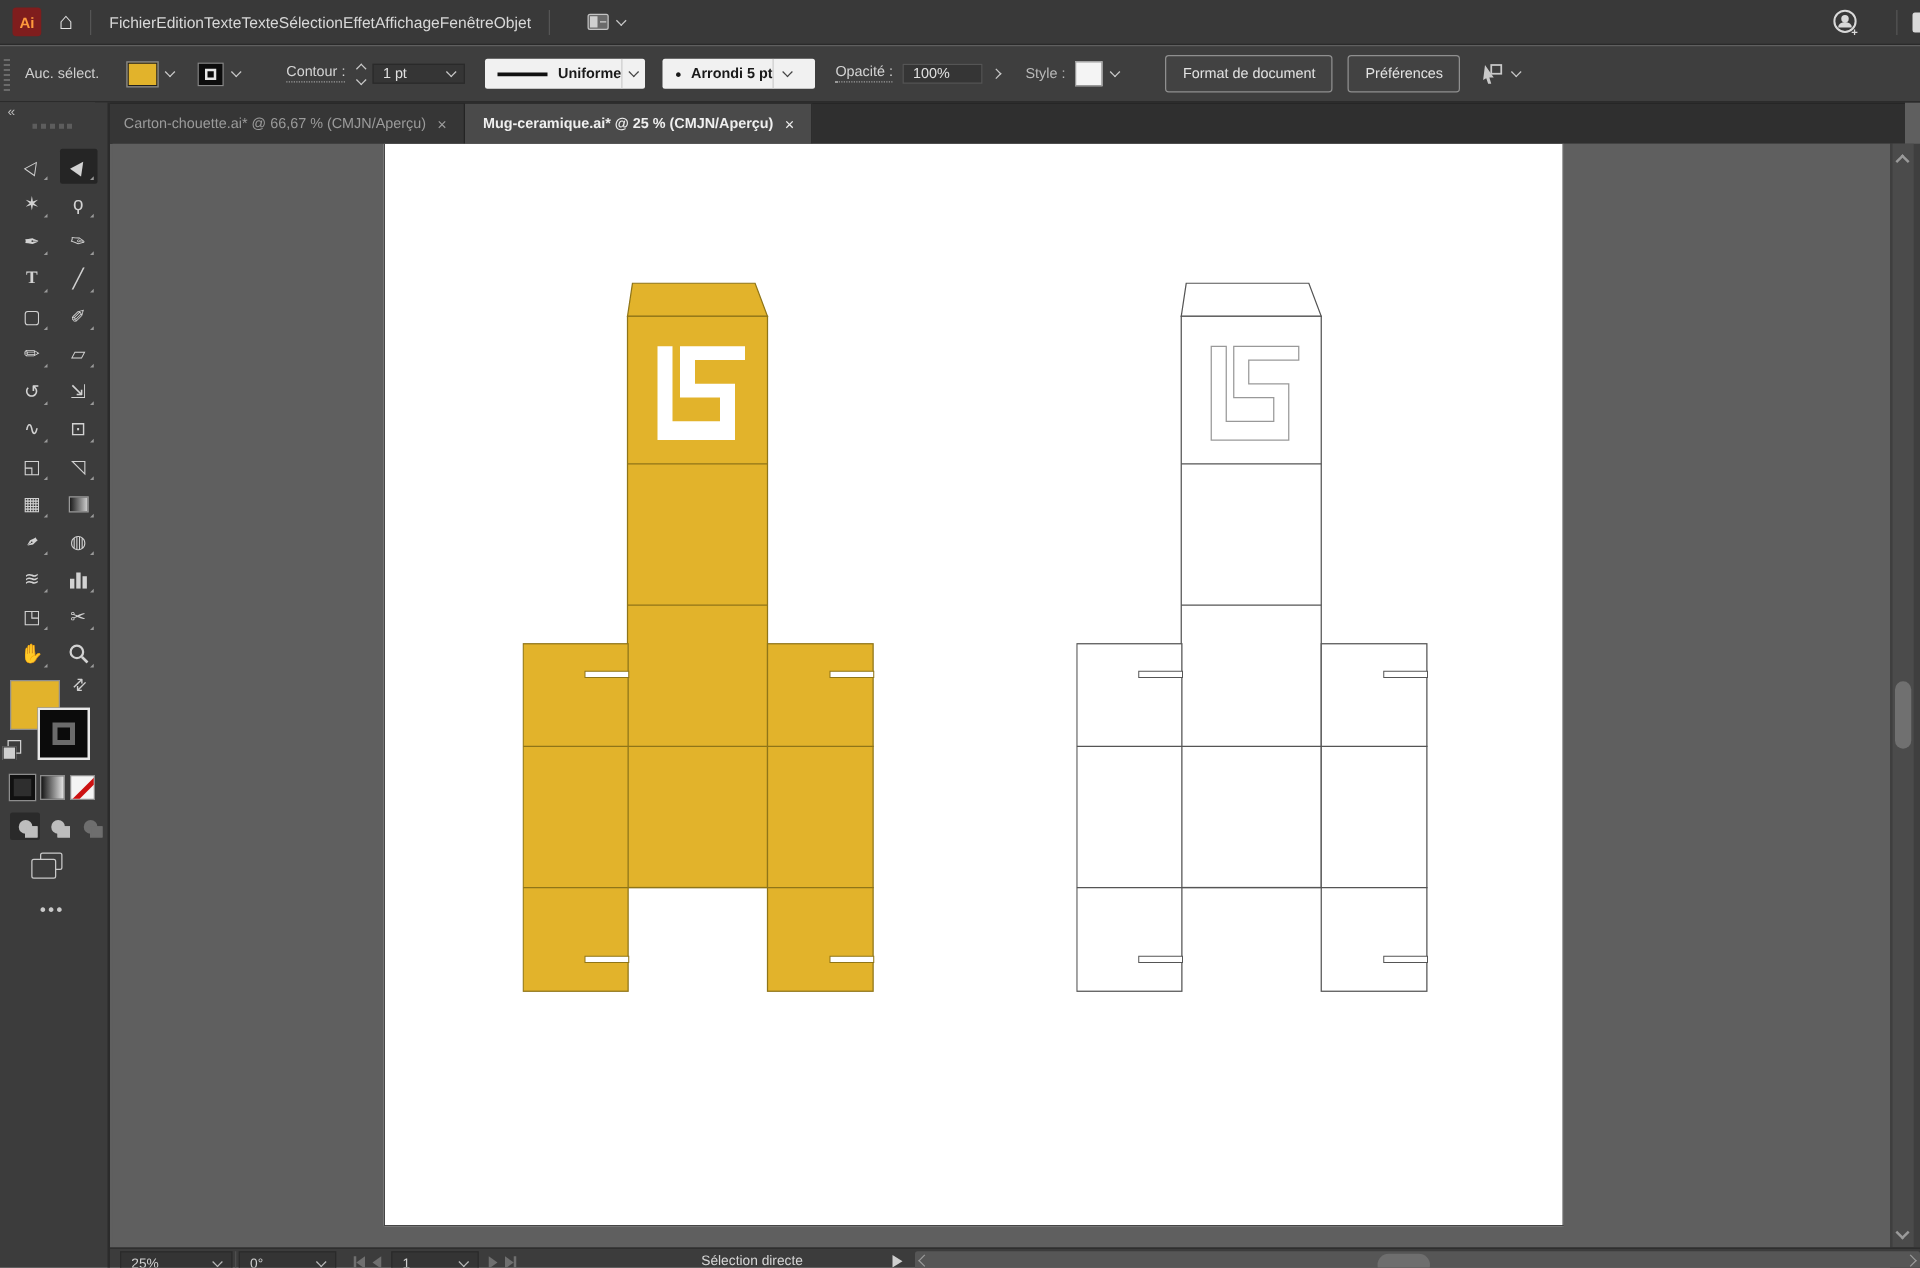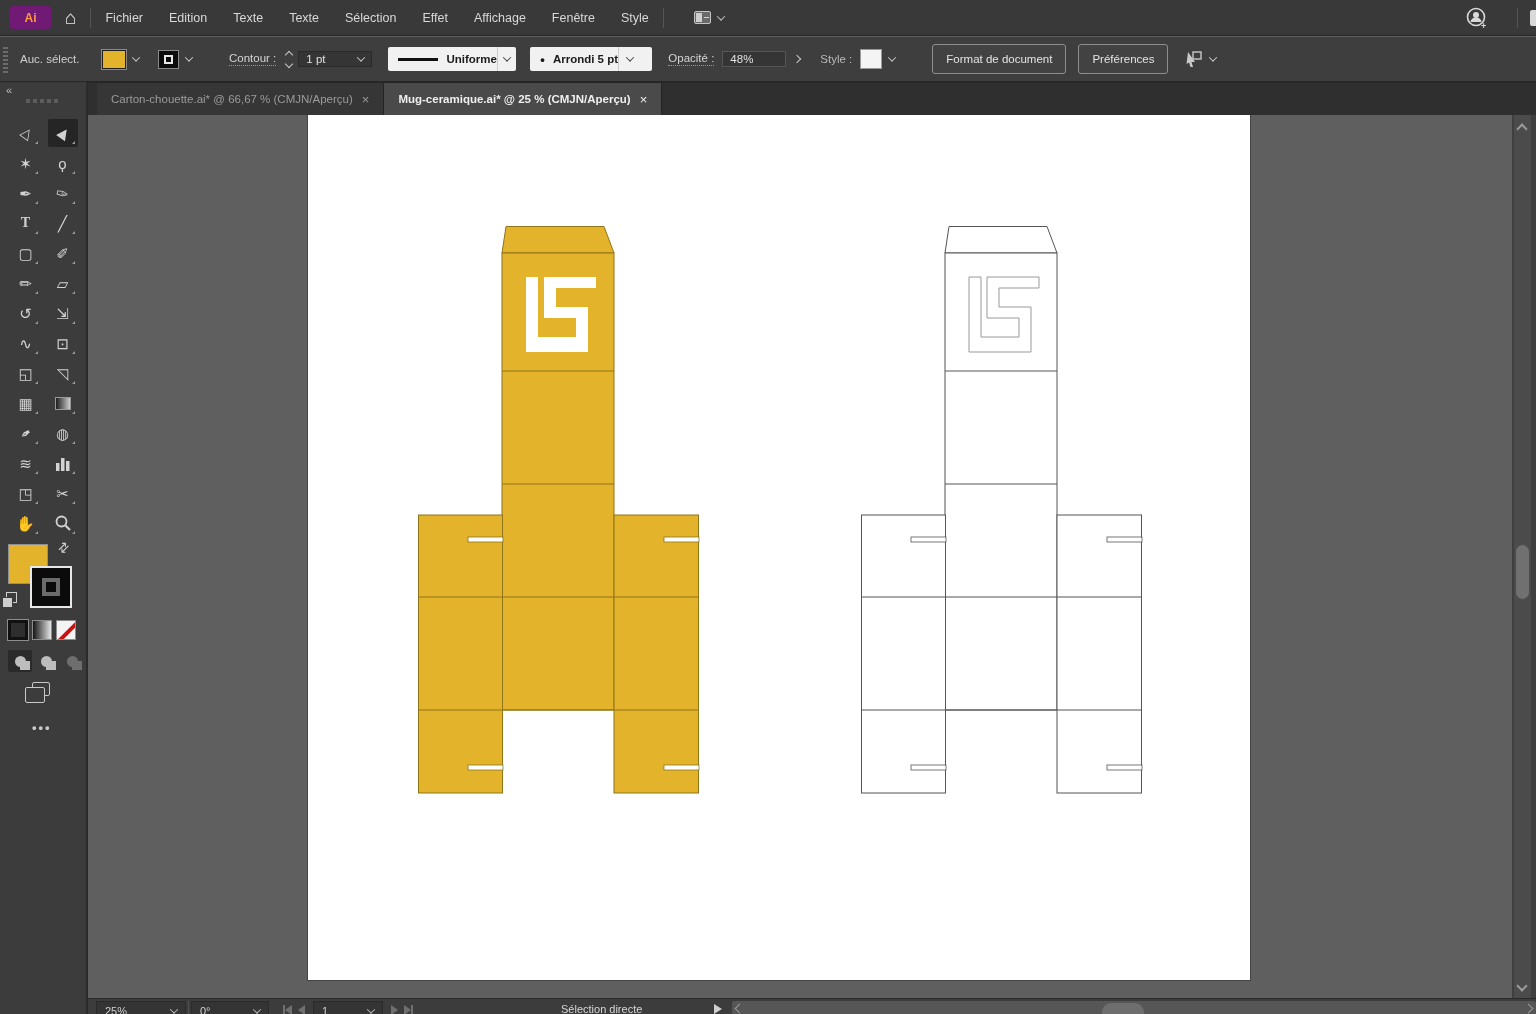--- a/index.html
+++ b/index.html
@@ -2,25 +2,25 @@
 <html><head>
 <meta charset="utf-8">
 <style>
   * { margin:0; padding:0; box-sizing:border-box; }
   html,body { width:1536px; height:1014px; overflow:hidden; background:#5f5f5f;
     font-family:"Liberation Sans", sans-serif; -webkit-font-smoothing:antialiased; }
 
   
   .menubar { position:absolute; left:0; top:0; width:1536px; height:36px;
     background:#393939; border-bottom:1px solid #2a2a2a; display:flex; align-items:center; color:#d8d8d8; }
-  .ai-logo { width:41px; height:23px; margin-left:10px; background:#701a75; color:#ff9a3d;
+  .ai-logo { width:23px; height:23px; margin-left:10px; background:#7f1d1d; color:#ff9a3d;
     font-weight:bold; font-size:12px; display:flex; align-items:center; justify-content:center; border-radius:3px; }
   .home-ic { font-size:19px; color:#e4e4e4; margin-left:14px; }
   .mb-sep { width:1px; height:20px; background:#555; margin:0 14px; }
-  .menu-items { display:flex; gap:26px; font-size:12.5px; }
+  .menu-items { display:flex; font-size:12.5px; }
   .menu-items span { cursor:default; }
   .ws-btn { display:flex; align-items:center; gap:7px; margin-left:16px; }
   .ws-ic { width:17px; height:13px; border:1px solid #c4c4c4; border-radius:2px; position:relative; background:#6a6a6a; }
   .ws-ic::before { content:""; position:absolute; left:1px; top:1px; bottom:1px; width:6px; background:#cfcfcf; }
   .ws-ic::after { content:""; position:absolute; right:1px; top:5px; left:9px; height:1px; background:#cfcfcf; }
   .chev { width:6px; height:6px; border-right:1.6px solid #c9c9c9; border-bottom:1.6px solid #c9c9c9;
     display:inline-block; transform:rotate(45deg) translate(-1px,-1px); }
   .spacer { flex:1; }
   .user-ic { margin-right:28px; }
   .mb-sep2 { width:1px; height:20px; background:#555; margin-right:12px; }
@@ -53,21 +53,21 @@
   .lineSw { width:46px; height:3px; background:#111; margin:0 8px 0 10px; }
   .bullet { font-size:13px; margin:0 8px 0 10px; }
   .arrowR { width:6px; height:6px; border-right:1.6px solid #c9c9c9; border-top:1.6px solid #c9c9c9;
     display:inline-block; transform:rotate(45deg); }
   .style-sw { width:22px; height:20px; background:#f4f4f4; border:1px solid #999; }
   .cbtn { border:1px solid #8f8f8f; border-radius:3px; background:#424242; color:#e3e3e3;
     height:30px; padding:0 13px; display:flex; align-items:center; font-size:11.5px; }
   .iso-grp { display:flex; align-items:center; gap:6px; margin-left:16px; }
 
   
-  .tabbar { position:absolute; left:88px; top:82px; width:1448px; height:33px;
+  .tabbar { position:absolute; left:76px; top:82px; width:1448px; height:33px;
     background:#2f2f2f; border-top:1px solid #252525; display:flex; align-items:stretch; font-size:11.5px; }
   .tab { display:flex; align-items:center; gap:9px; padding:0 14px; border-right:1px solid #242424; }
   .tab.inactive { background:#363636; color:#9b9b9b; margin-left:9px; }
   .tab.active { background:#4a4a4a; color:#efefef; font-weight:bold; }
   .tab .x { font-size:13px; font-weight:normal; }
 
   
   .toolpanel { position:absolute; left:0; top:82px; width:88px; height:932px;
     background:#3c3c3c; border-right:2px solid #2b2b2b; color:#cfcfcf; }
   .tp-collapse { position:absolute; left:6px; top:2px; font-size:11px; color:#bdbdbd; }
@@ -163,21 +163,21 @@
   <div class="mb-sep" data-name="divider"></div>
   <div class="menu-items" data-name="main-menu">
     <span data-name="menu-fichier">Fichier</span>
     <span data-name="menu-edition">Edition</span>
     <span data-name="menu-objet">Texte</span>
     <span data-name="menu-texte">Texte</span>
     <span data-name="menu-selection">Sélection</span>
     <span data-name="menu-effet">Effet</span>
     <span data-name="menu-affichage">Affichage</span>
     <span data-name="menu-fenetre">Fenêtre</span>
-    <span data-name="menu-aide">Style</span>
+    <span data-name="menu-aide">Objet</span>
   </div>
   <div class="mb-sep" data-name="divider"></div>
   <div class="ws-btn" data-name="workspace-switcher-button">
     <span class="ws-ic" data-name="workspace-layout-icon"></span>
     <span class="chev" data-name="chevron-down-icon"></span>
   </div>
   <div class="spacer"></div>
   <svg class="user-ic" data-name="account-user-icon" width="24" height="24" viewBox="0 0 24 24">
     <circle cx="11" cy="11" r="8.5" fill="none" stroke="#d9d9d9" stroke-width="1.6"></circle>
     <circle cx="11" cy="9" r="3" fill="#d9d9d9"></circle>
@@ -228,21 +228,21 @@
   <div class="dd-white" style="width:122px; margin-left:14px;" data-name="brush-dropdown">
     <span class="bullet" data-name="brush-preview-icon">•</span>
     <span data-name="brush-value">Arrondi 5 pt</span>
     <span class="cpart" data-name="dropdown-chevron-button">
         <span class="chev" data-name="chevron-down-icon"></span>
       </span>
   </div>
 
   <span class="dotted" style="margin-left:16px;" data-name="opacity-label">Opacité :</span>
   <div class="field" style="width:64px; margin-left:8px; border-color:#555;" data-name="opacity-field">
-    <span data-name="opacity-value">48%</span>
+    <span data-name="opacity-value">100%</span>
   </div>
   <span class="arrowR" style="margin-left:8px;" data-name="opacity-expand-icon"></span>
 
   <span style="margin-left:20px; color:#b9b9b9;" data-name="style-label">Style :</span>
   <div class="swatch-dd" style="margin-left:8px;" data-name="style-dropdown">
     <span class="style-sw" data-name="style-swatch"></span>
     <span class="dd-btn" data-name="style-dropdown-button">
         <span class="chev" data-name="chevron-down-icon"></span>
       </span>
   </div>

